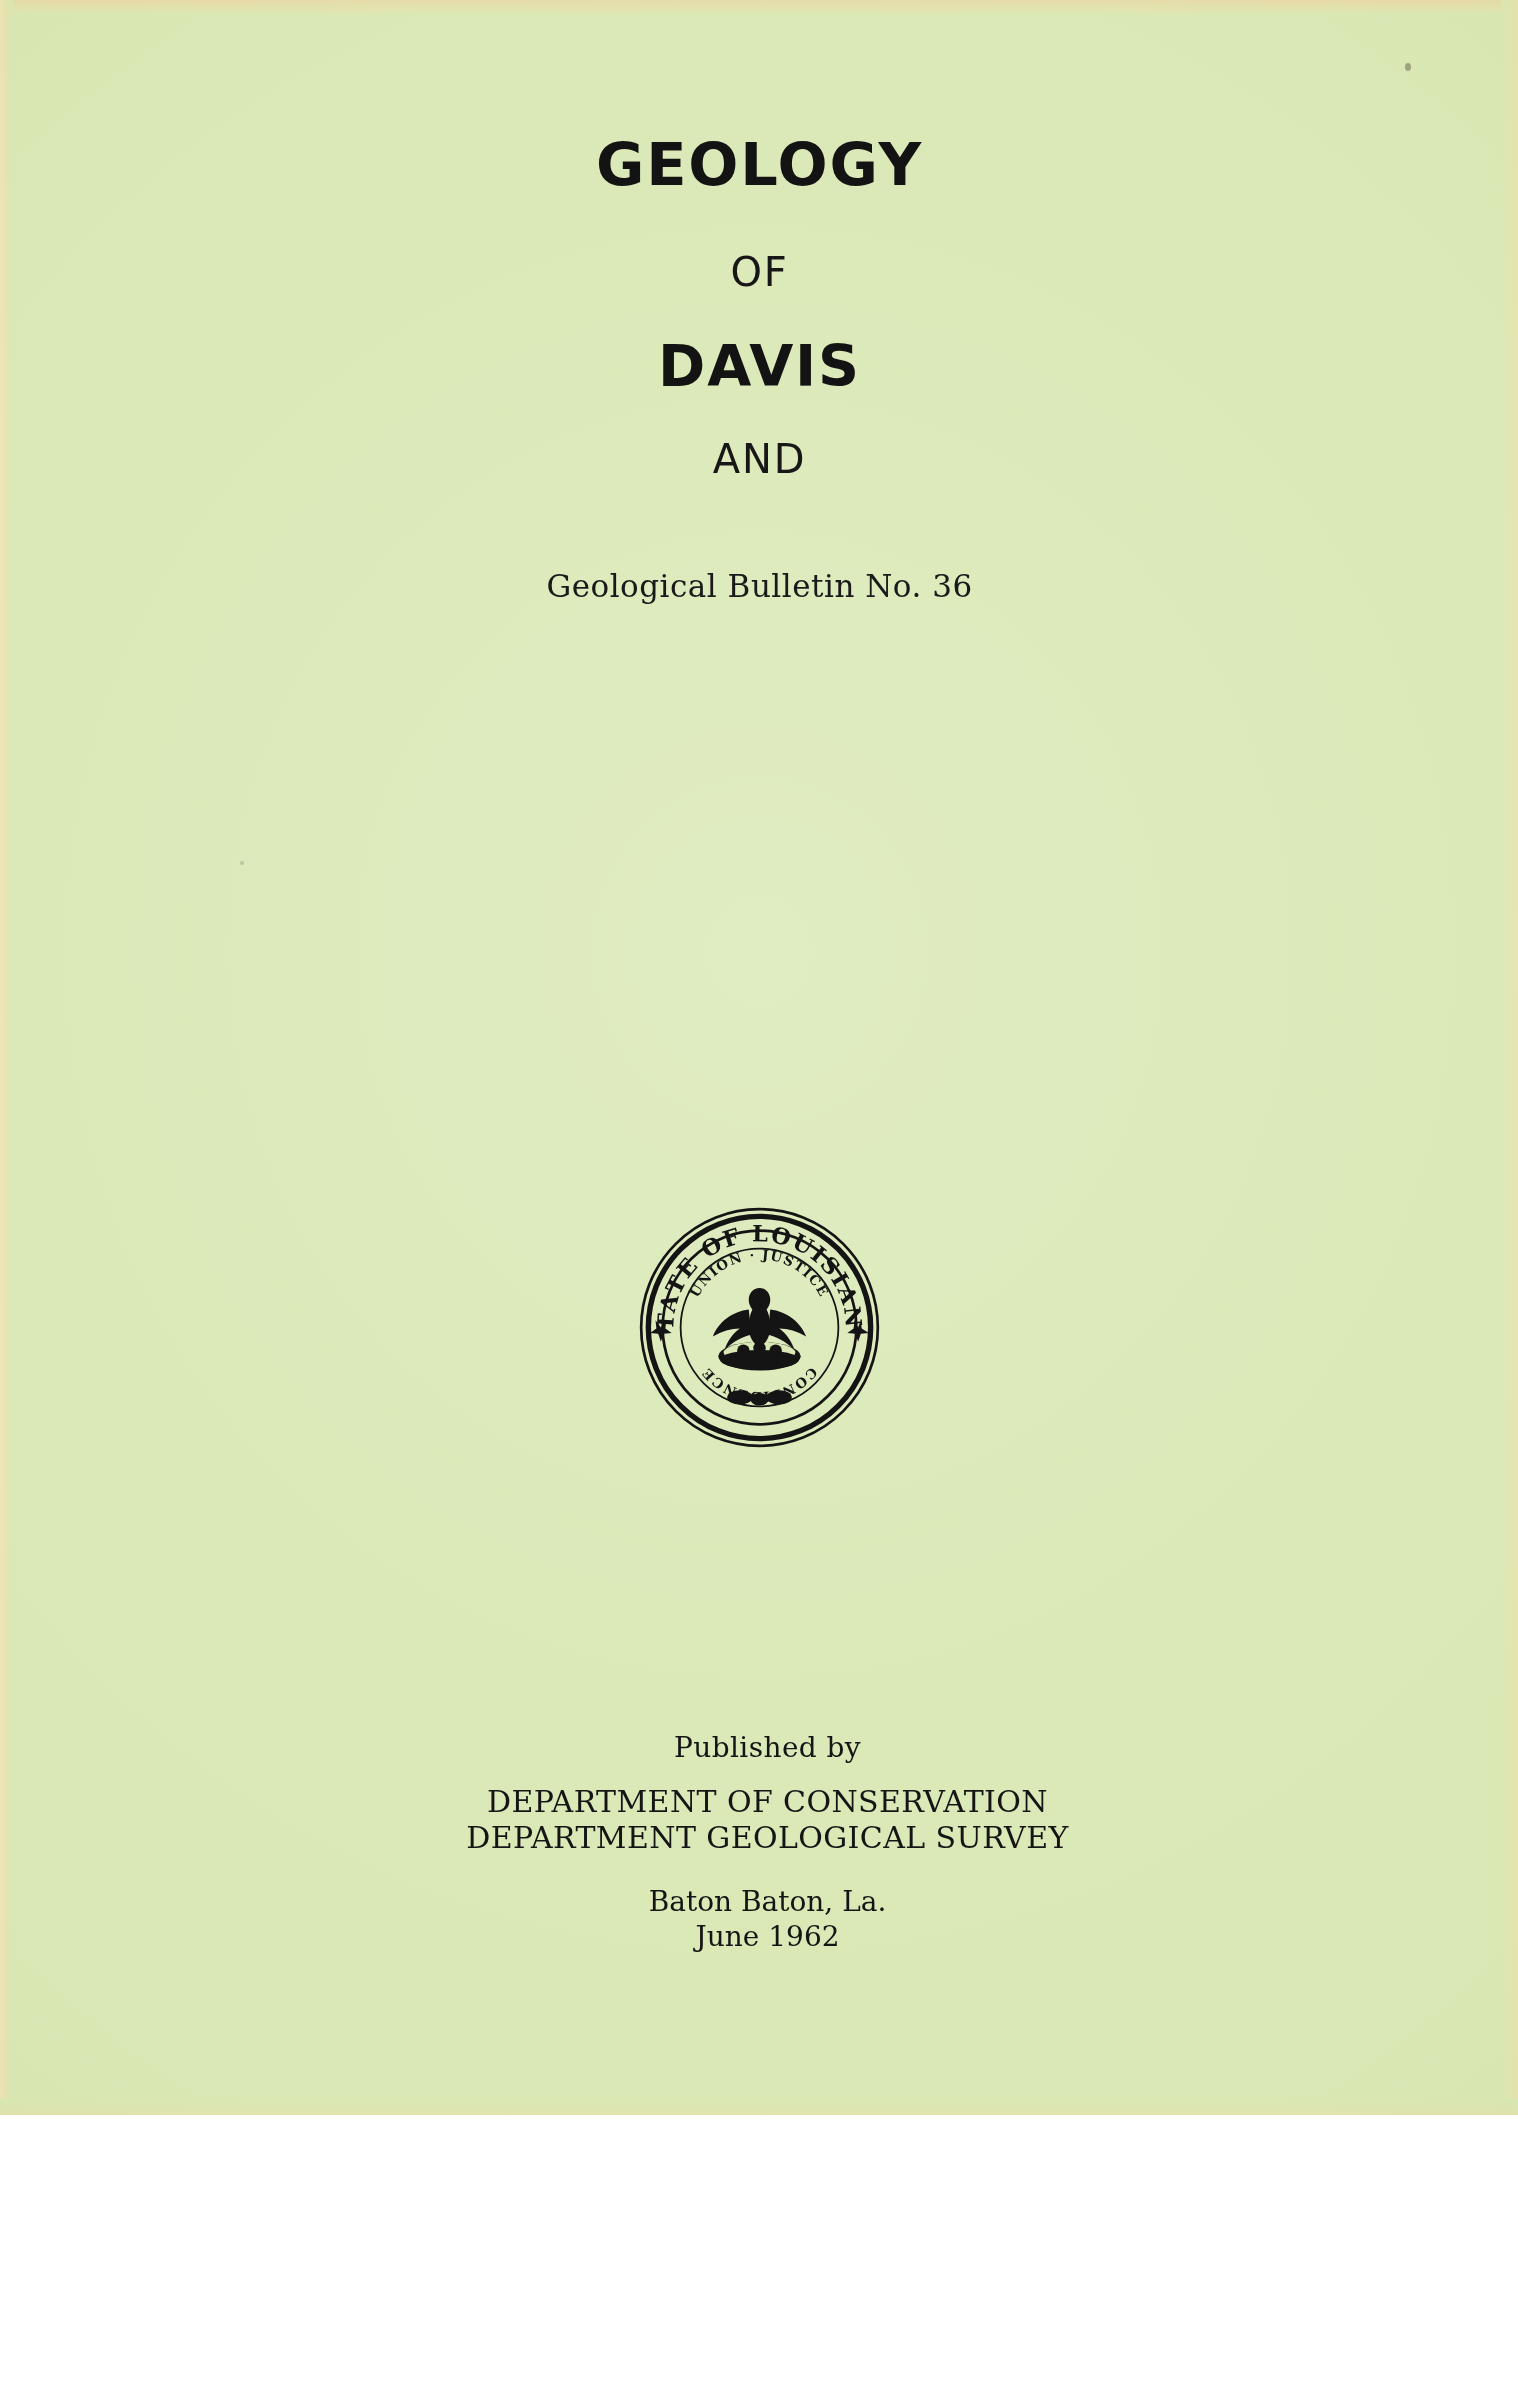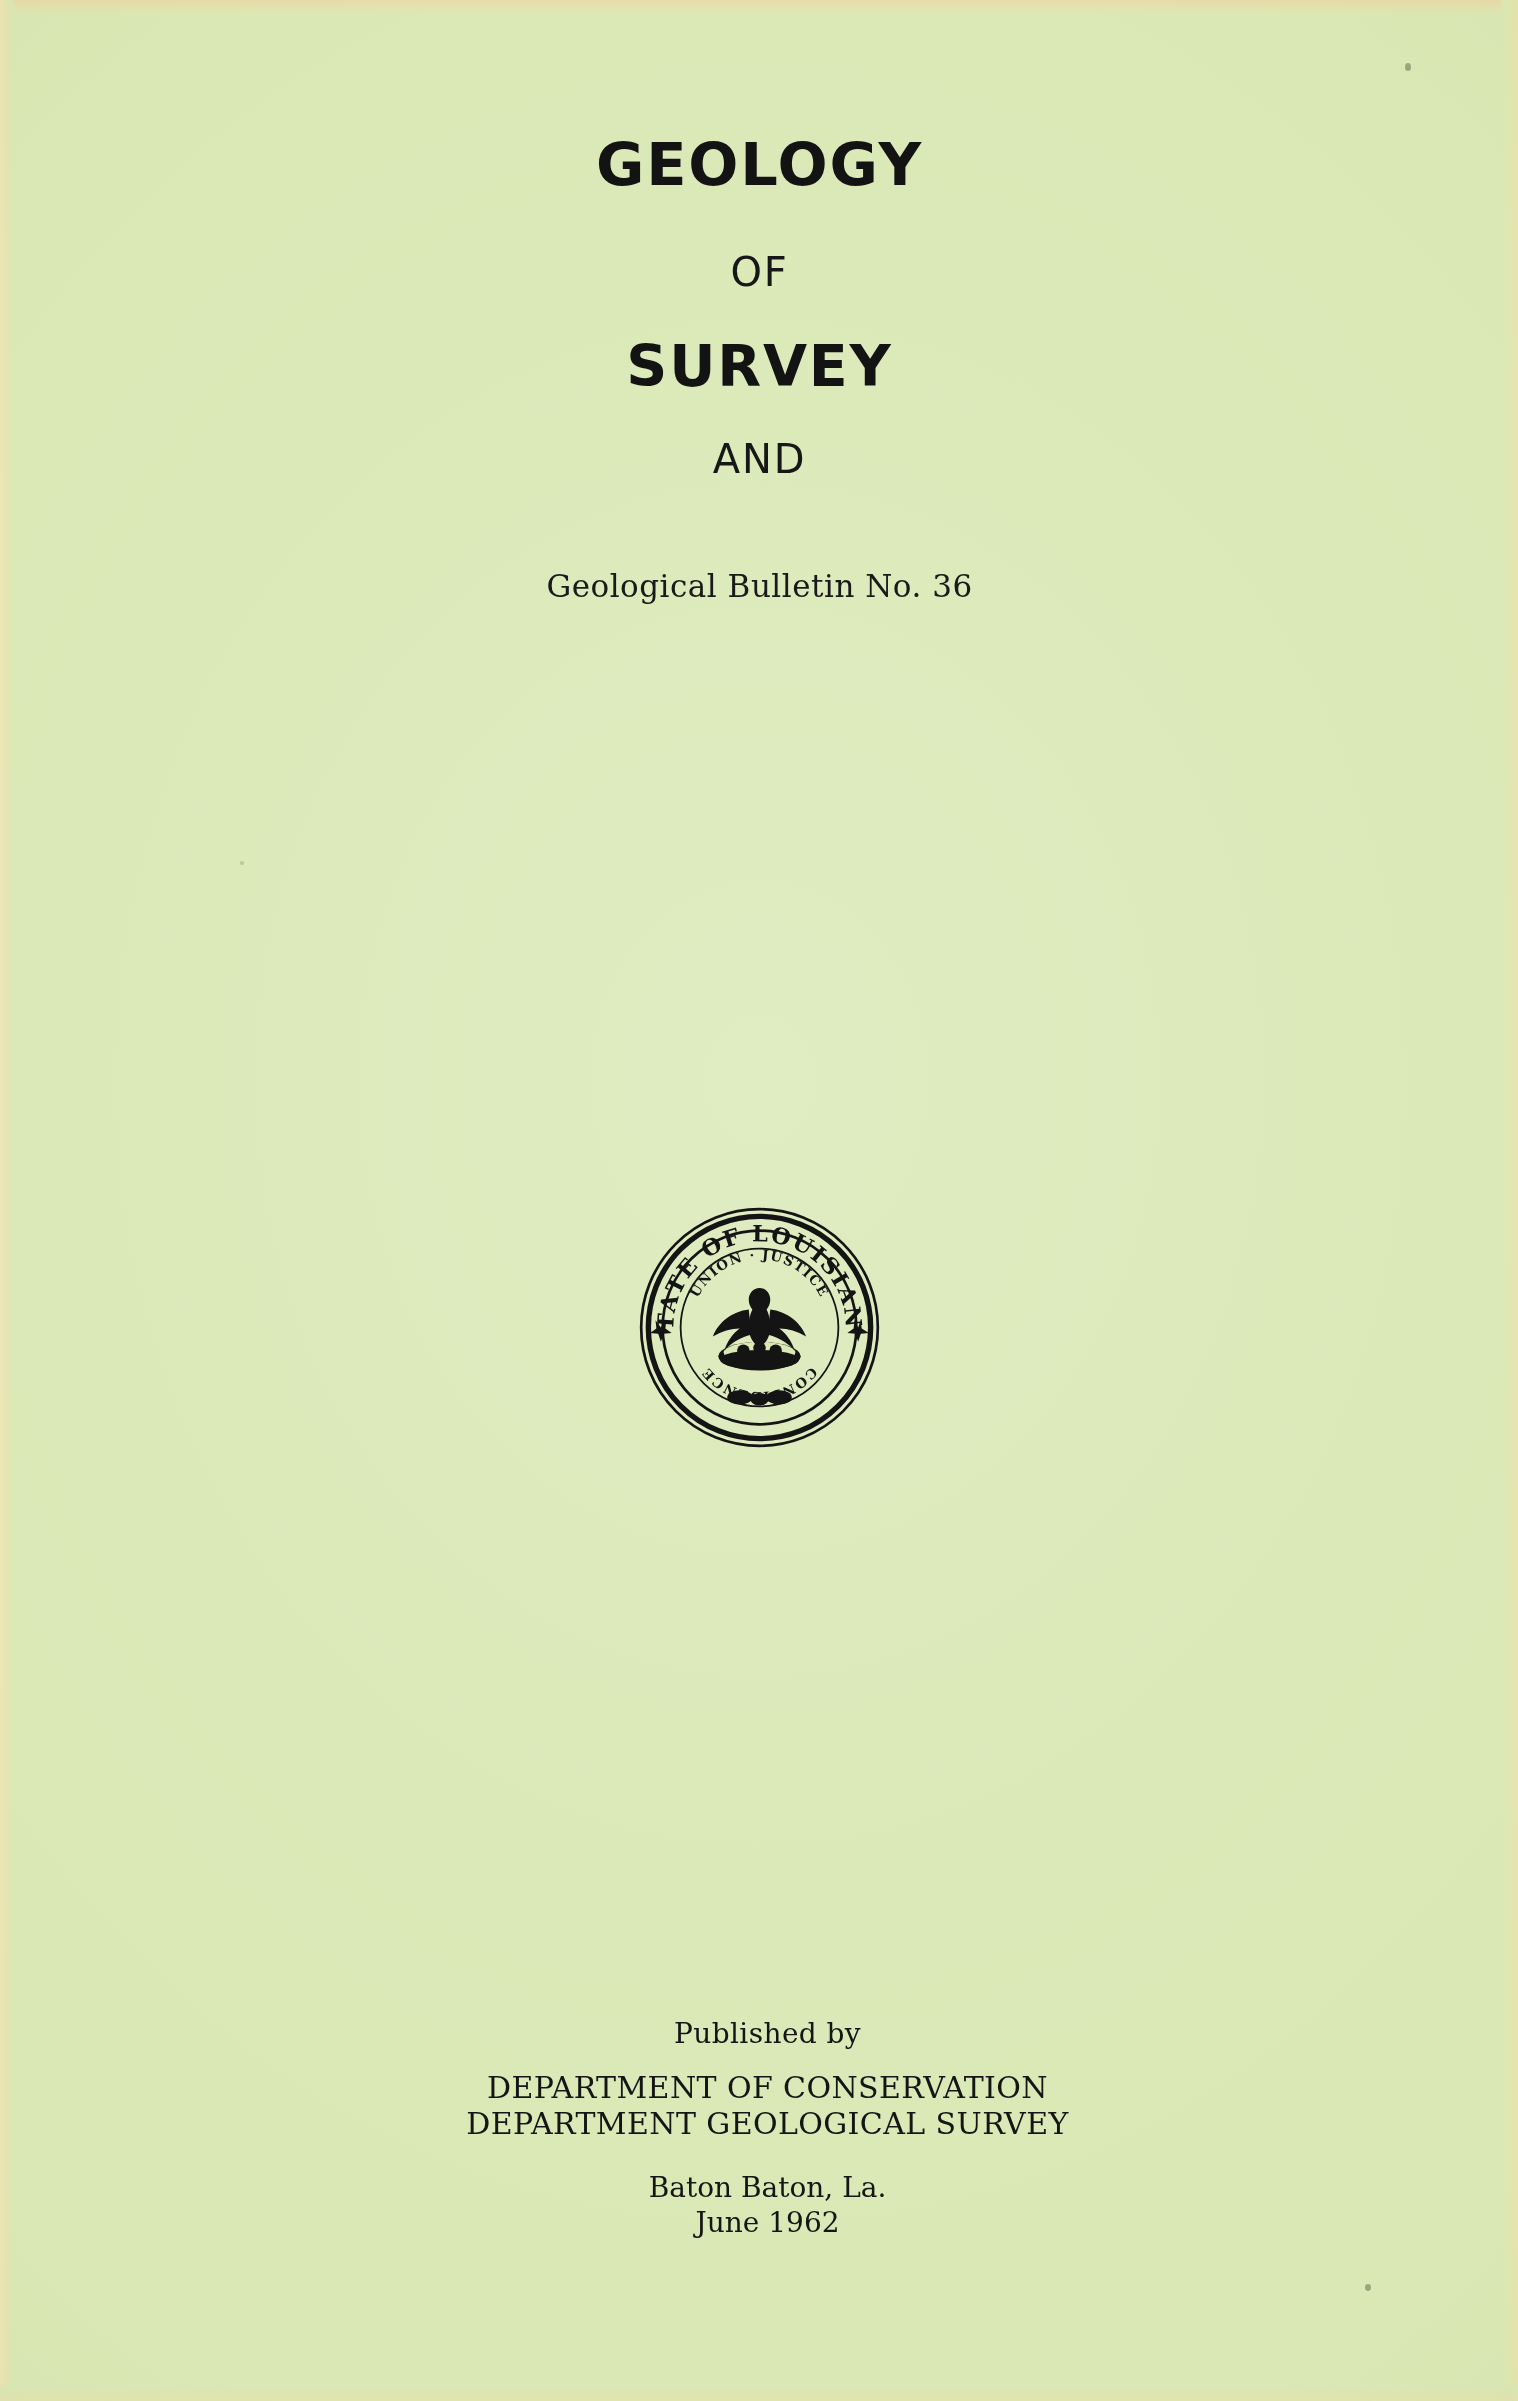--- a/index.html
+++ b/index.html
@@ -10,21 +10,21 @@
   body {
     width: 1519px;
     height: 2401px;
     font-family: "Liberation Serif", serif;
     overflow: hidden;
   }
 
   .page {
     position: relative;
     width: 1519px;
-    height: 2401px;
+    height: 2115px;
     background: #d9e8b4;
     box-sizing: border-box;
     overflow: hidden;
   }
 
   
   .edge-top {
     position: absolute;
     top: 0; left: 0; right: 0;
     height: 14.4px;
@@ -183,21 +183,21 @@
 
   <div class="speck" style="top:63px;left:1405px;width:6.3px;height:8px;"></div>
   <div class="speck" style="top:2284px;left:1365px;width:6.3px;height:7.2px;"></div>
   <div class="speck" style="top:861px;left:240px;width:3.6px;height:3.6px;opacity:.3;"></div>
 
   <div class="content">
 
     <div class="title-block">
       <div class="t-main t-geology">GEOLOGY</div>
       <div class="t-of">OF</div>
-      <div class="t-main t-acadia">SURVEY</div>
+      <div class="t-main t-acadia">DAVIS</div>
       <div class="t-and">AND</div>
       <div class="bulletin">Geological Bulletin No. 36</div>
     </div>
 
     <div class="seal-wrap">
       <div class="seal">
         <svg width="251" height="251" viewBox="0 0 280 280" xmlns="http://www.w3.org/2000/svg">
           <defs>
             <path id="arcTop" d="M 44,140 A 96,96 0 0 1 236,140"></path>
             <path id="arcTopInner" d="M 64,140 A 76,76 0 0 1 216,140"></path>

